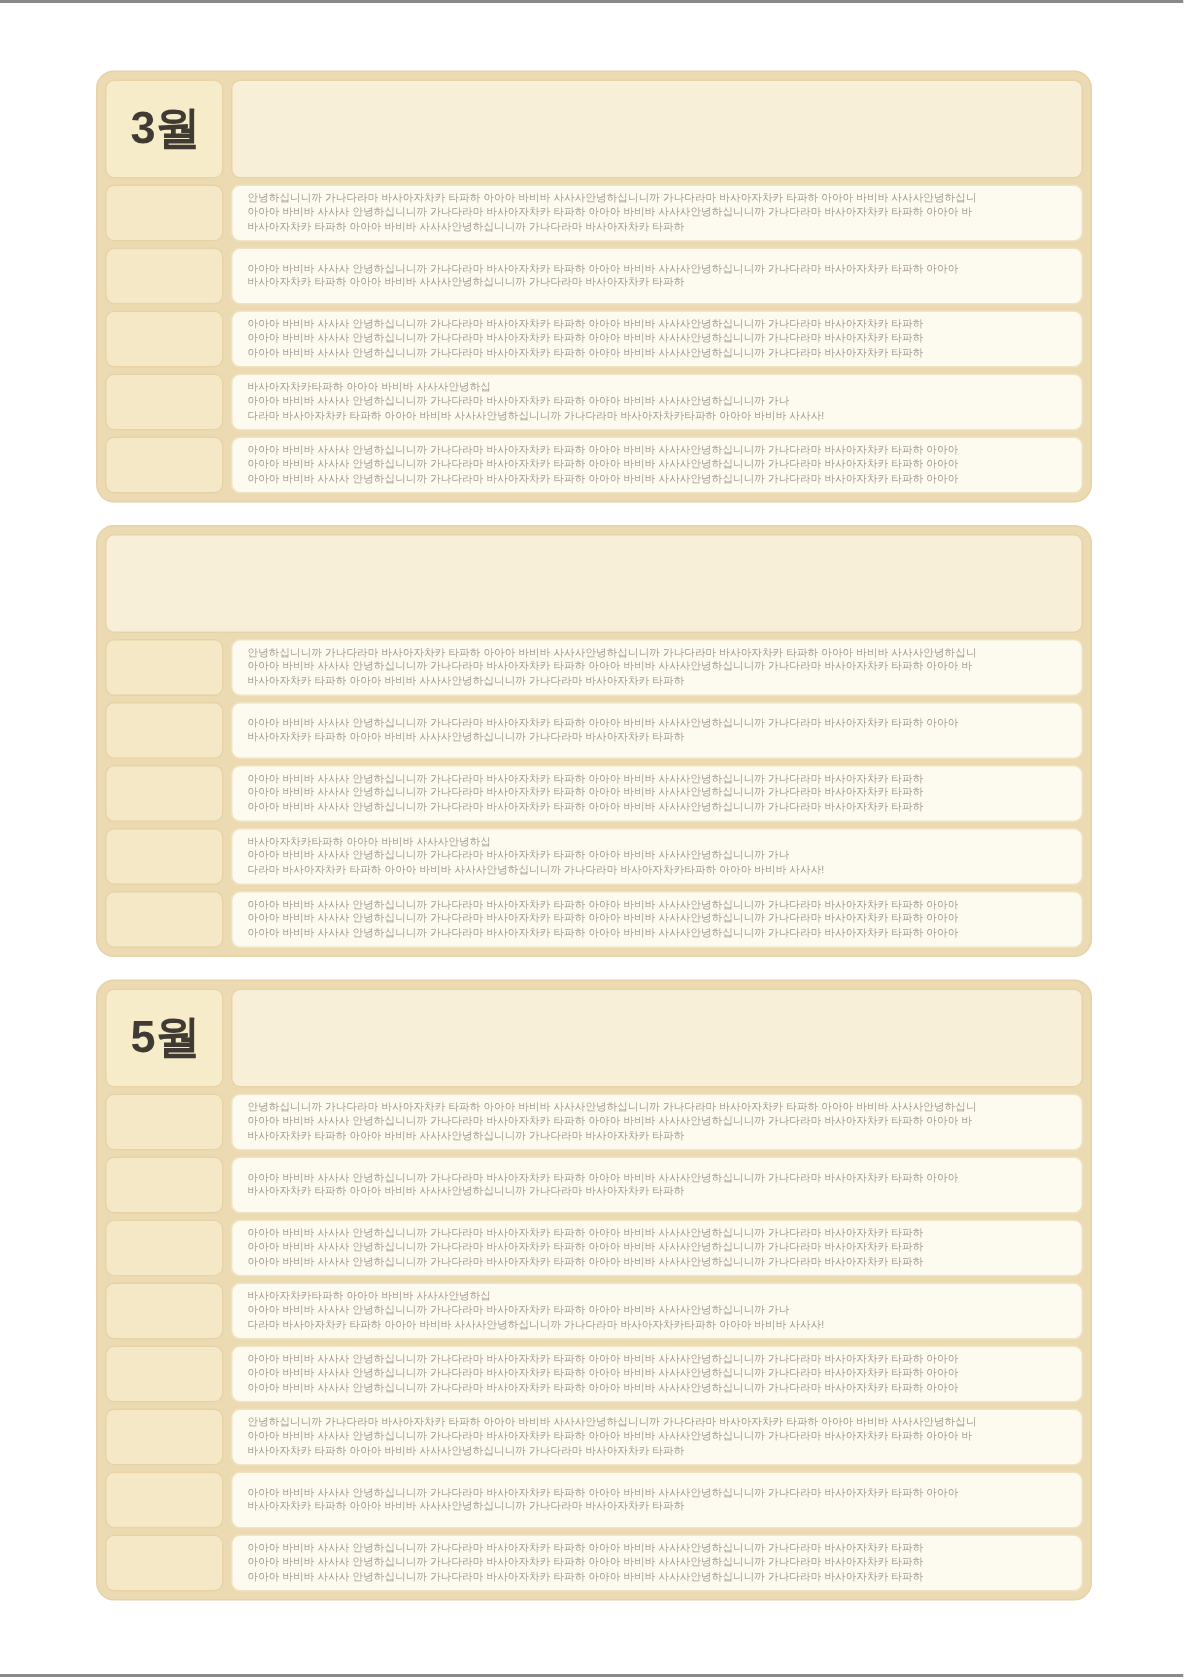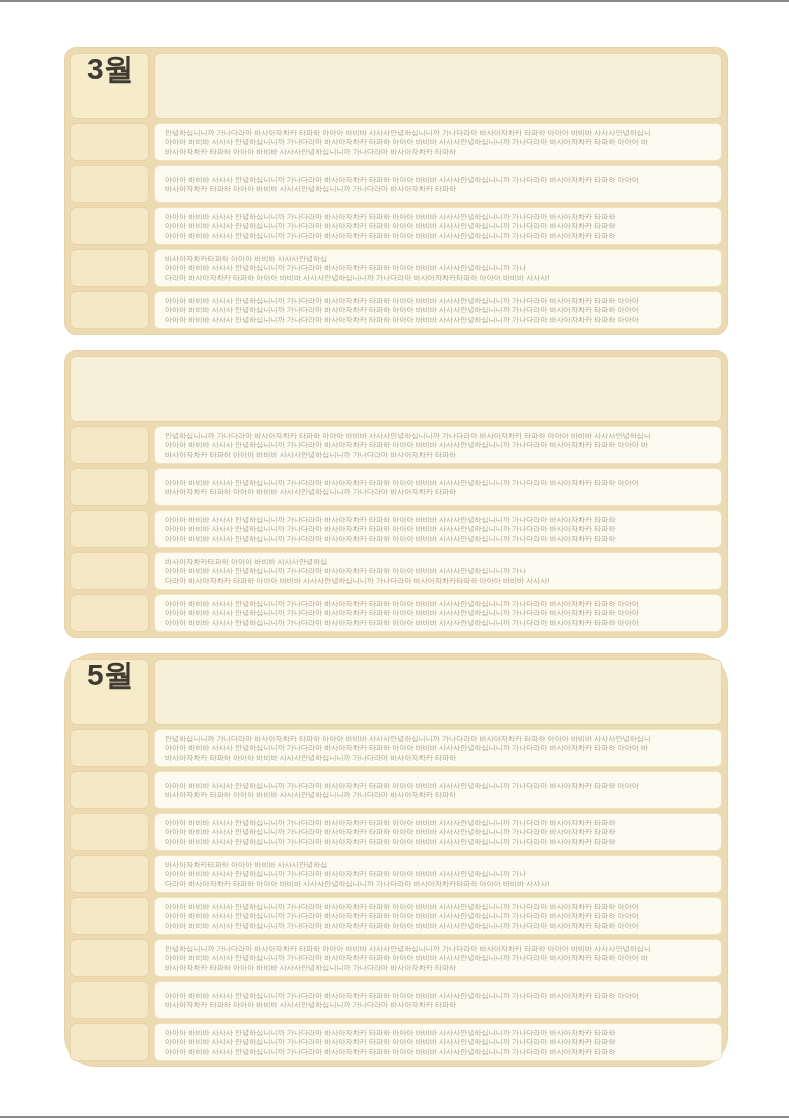--- a/index.html
+++ b/index.html
@@ -42,21 +42,21 @@
     left: 64px;
     width: 664px;
   }
   .month-table {
     background: var(--table-frame);
     border: 1px solid var(--frame-border);
     border-radius: 12px;
     padding: 5px;
     margin-bottom: 15px;
   }
-  .month-table:last-child { margin-bottom: 0; border-radius: 31px; }
+  .month-table:last-child { margin-bottom: 0; }
 
   .row {
     display: flex;
     gap: 5px;
     margin-bottom: 4px;
   }
   .row:last-child { margin-bottom: 0; }
 
   .cell { border-radius: 6px; }
 
@@ -65,21 +65,21 @@
     width: 79px;
     background: var(--left-cell-bg);
     border: 1px solid var(--left-cell-border);
   }
   .right-cell { flex: 1; min-width: 0; }
 
   .header-row .cell { height: 66px; }
   .header-row .left-cell {
     background: var(--header-left-bg);
     display: flex;
-    align-items: flex-start;
+    align-items: center;
     padding-left: 16px;
   }
   .header-row .right-cell {
     background: var(--header-right-bg);
     border: 1px solid var(--left-cell-border);
   }
   .month-title {
     font-size: 30px;
     font-weight: bold;
     color: var(--title-color);

